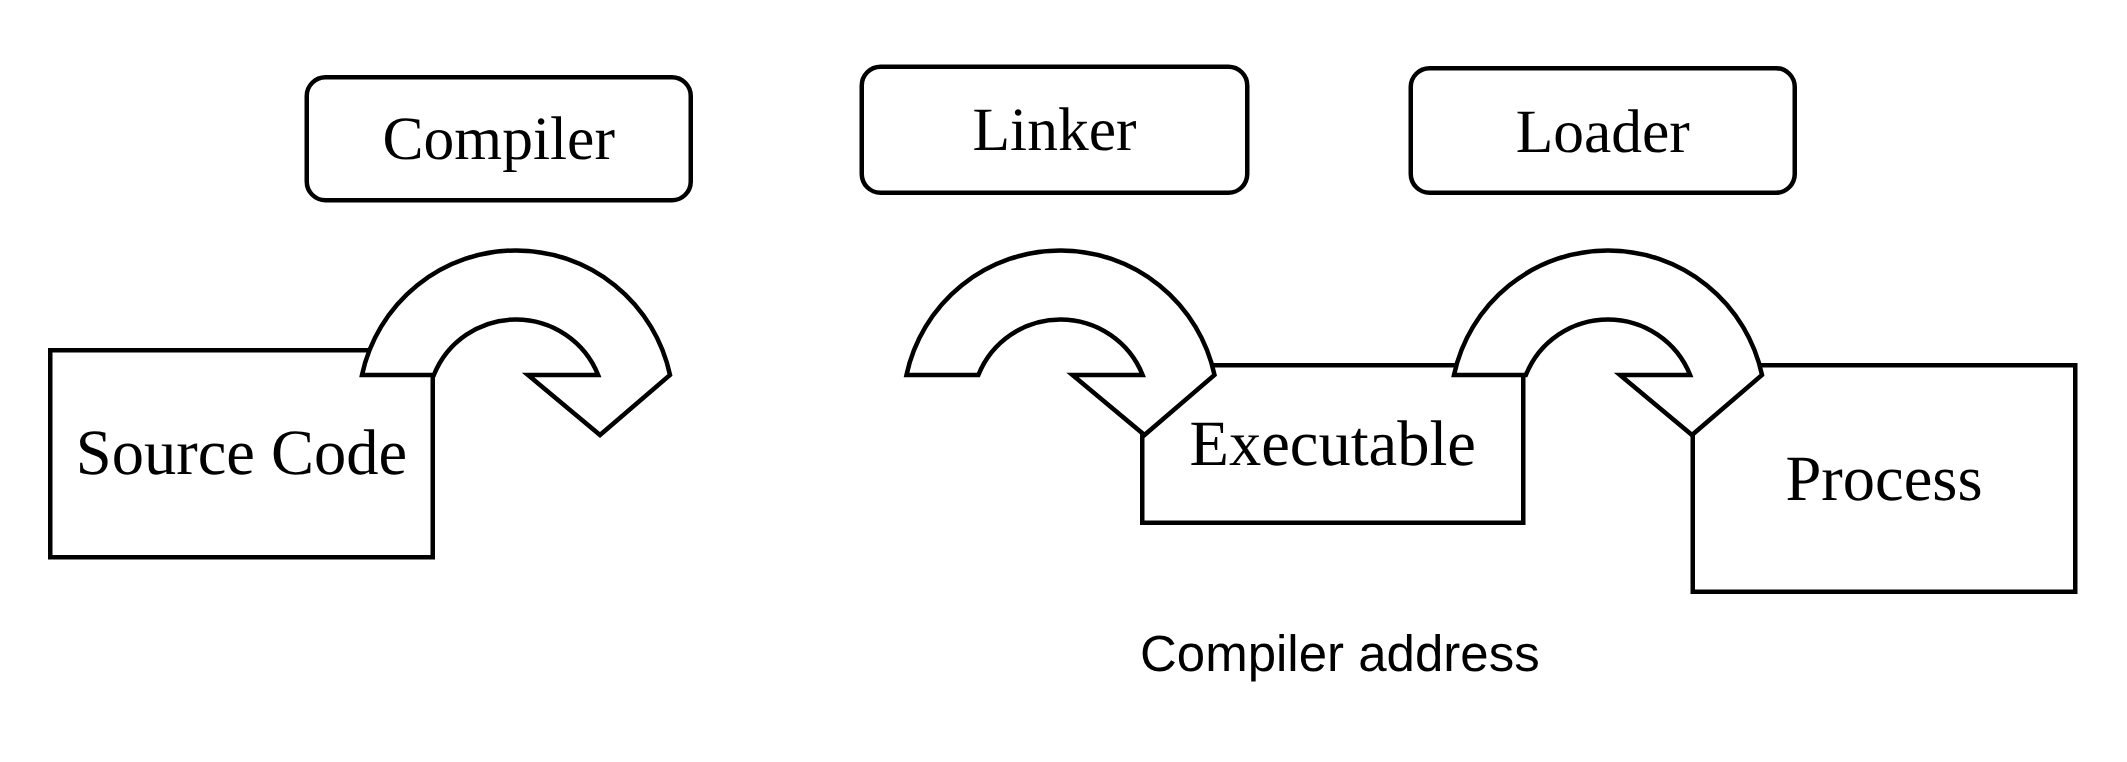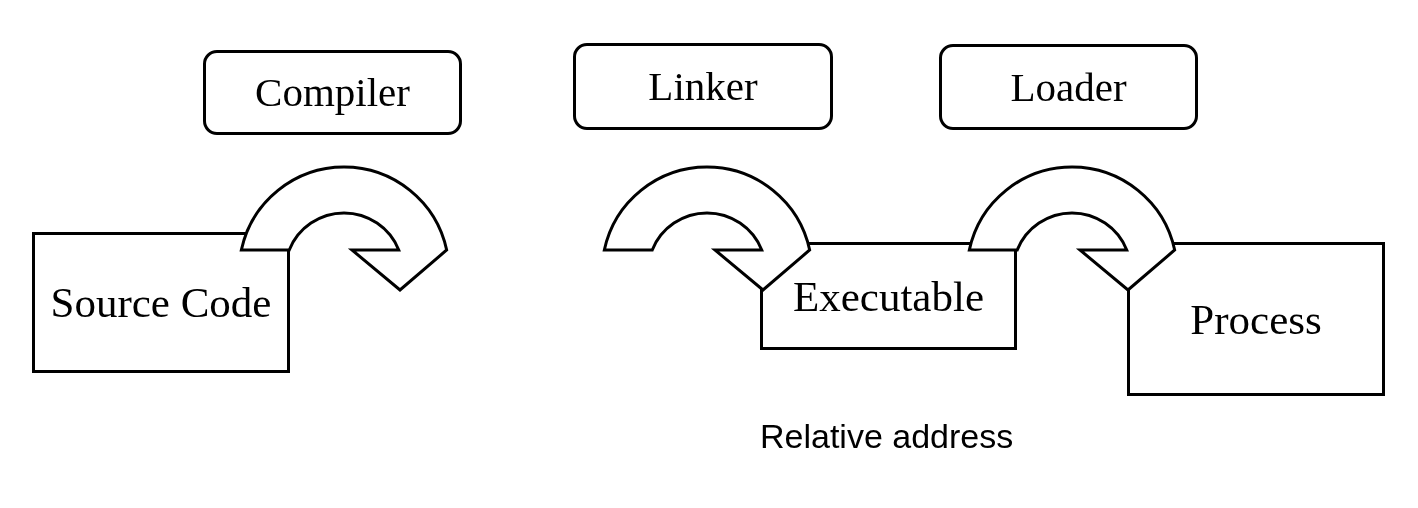--- a/index.html
+++ b/index.html
@@ -117,15 +117,15 @@
     <path fill="#ffffff" stroke="#000000" stroke-width="3" stroke-linejoin="miter" d="M 969.33 250
              A 105 105 0 0 1 1174.67 250
              L 1128 290
              L 1080 250
              L 1126.75 250
              A 59 59 0 0 0 1017.25 250
              Z"></path>
   </svg>
 
 
-  <div class="annotation" style="left:760px; top:416px;">Relative address</div>
+  <div class="annotation" style="left:760px; top:416px;">Compiler address</div>
 
 </div>
 
 </body></html>

